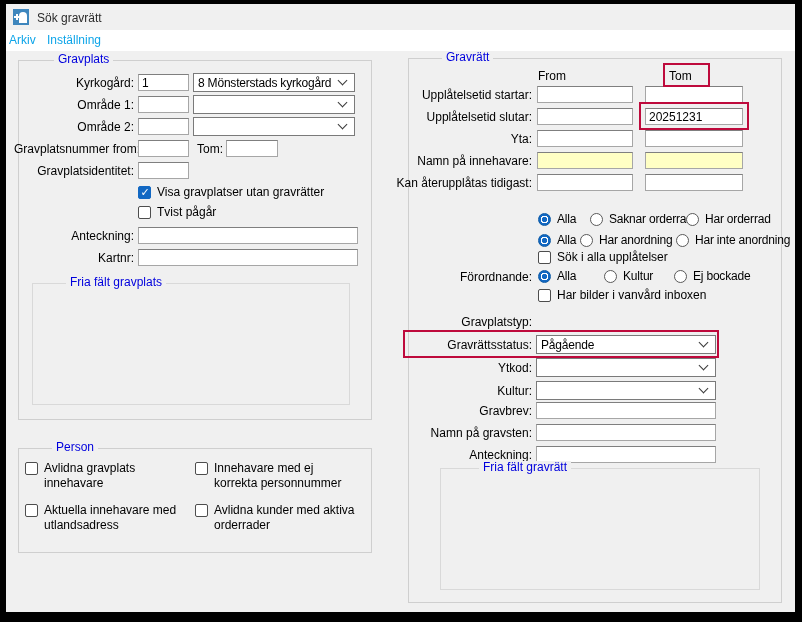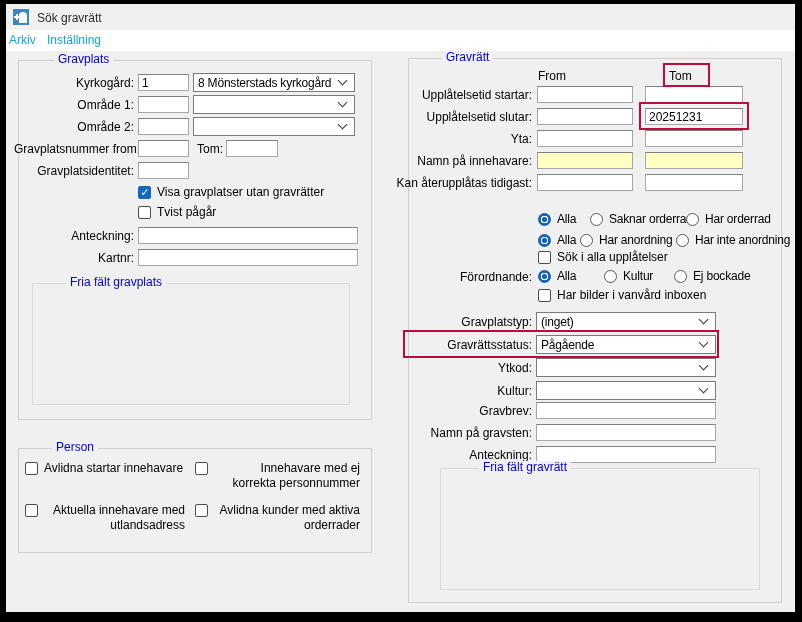--- a/index.html
+++ b/index.html
@@ -28,21 +28,21 @@
   .combo { position:absolute; height:19px; background:#fff; border:1px solid #7a7a7a; display:flex; align-items:center; padding-left:4px; cursor:default; }
   .combo-text { flex:1; white-space:nowrap; overflow:hidden; letter-spacing:-0.2px; }
   .chev { width:7px; height:7px; border-right:1.5px solid #3a3a3a; border-bottom:1.5px solid #3a3a3a; transform:rotate(45deg); margin:-4px 8px 0 2px; flex:none; }
 
   .check-row, .radio-row { position:absolute; display:flex; align-items:flex-start; gap:6px; cursor:default; }
   .cb { width:13px; height:13px; flex:none; background:#fff; border:1px solid #4d4d4d; border-radius:2px; position:relative; margin-top:0.5px; }
   .cb.checked { background:var(--selblue); border-color:var(--selblue); }
   .cb.checked::after { content:"✓"; position:absolute; left:1.5px; top:-0.5px; color:#fff; font-size:11px; line-height:13px; }
   .radio { width:13px; height:13px; flex:none; border-radius:50%; background:#fff; border:1px solid #5a5a5a; margin-top:0.5px; }
   .radio.checked { border:1px solid #0c5aa6; background:radial-gradient(circle, #1268c3 0 2.6px, #ffffff 2.9px 3.7px, #1268c3 4px 100%); }
-  .ctl-label { line-height:14px; white-space:nowrap;text-align:right; }
+  .ctl-label { line-height:14px; white-space:nowrap; }
   .ctl-label.wrap { white-space:normal; line-height:15px; }
   .tight { letter-spacing:-0.2px; }
 
   .col-head { position:absolute; white-space:nowrap; line-height:13px; }
   .hl { position:absolute; border:2px solid var(--hl); z-index:5; pointer-events:none; }
 </style>
 </head>
 <body>
 
 <div class="screen">
@@ -106,21 +106,21 @@
   <input class="field" style="left: 138px; top: 249px; width: 220px;" value="">
 
   <div class="groupbox inner" style="left:32px;top:283px;width:318px;height:122px"></div>
   <div class="group-title" style="left:39px;top:276px">Fria fält gravplats</div>
 
   <div class="groupbox" style="left:18px;top:448px;width:354px;height:105px"></div>
   <div class="group-title" style="left:25px;top:441px">Person</div>
 
   <div class="check-row" style="left:25px;top:461px;width:160px">
     <span class="cb"></span>
-    <span class="ctl-label wrap">Avlidna startar innehavare</span>
+    <span class="ctl-label wrap">Avlidna gravplats innehavare</span>
   </div>
   <div class="check-row" style="left:195px;top:461px;width:165px">
     <span class="cb"></span>
     <span class="ctl-label wrap">Innehavare med ej korrekta personnummer</span>
   </div>
   <div class="check-row" style="left:25px;top:503px;width:160px">
     <span class="cb"></span>
     <span class="ctl-label wrap">Aktuella innehavare med utlandsadress</span>
   </div>
   <div class="check-row" style="left:195px;top:503px;width:165px">
@@ -198,24 +198,20 @@
     <span class="radio"></span>
     <span class="ctl-label tight">Ej bockade</span>
   </div>
 
   <div class="check-row" style="left:538px;top:288px">
     <span class="cb"></span>
     <span class="ctl-label">Har bilder i vanvård inboxen</span>
   </div>
 
   <div class="lbl ra" style="left:395px;top:316px;width:137px">Gravplatstyp:</div>
-  <div class="combo" style="left:536px;top:312px;width:180px">
-    <span class="combo-text">(inget)</span>
-    <span class="chev"></span>
-  </div>
 
   <div class="lbl ra" style="left:395px;top:339px;width:137px">Gravrättsstatus:</div>
   <div class="combo" style="left:536px;top:335px;width:180px">
     <span class="combo-text">Pågående</span>
     <span class="chev"></span>
   </div>
 
   <div class="lbl ra" style="left:395px;top:362px;width:137px">Ytkod:</div>
   <div class="combo" style="left:536px;top:358px;width:180px">
     <span class="combo-text"></span>

